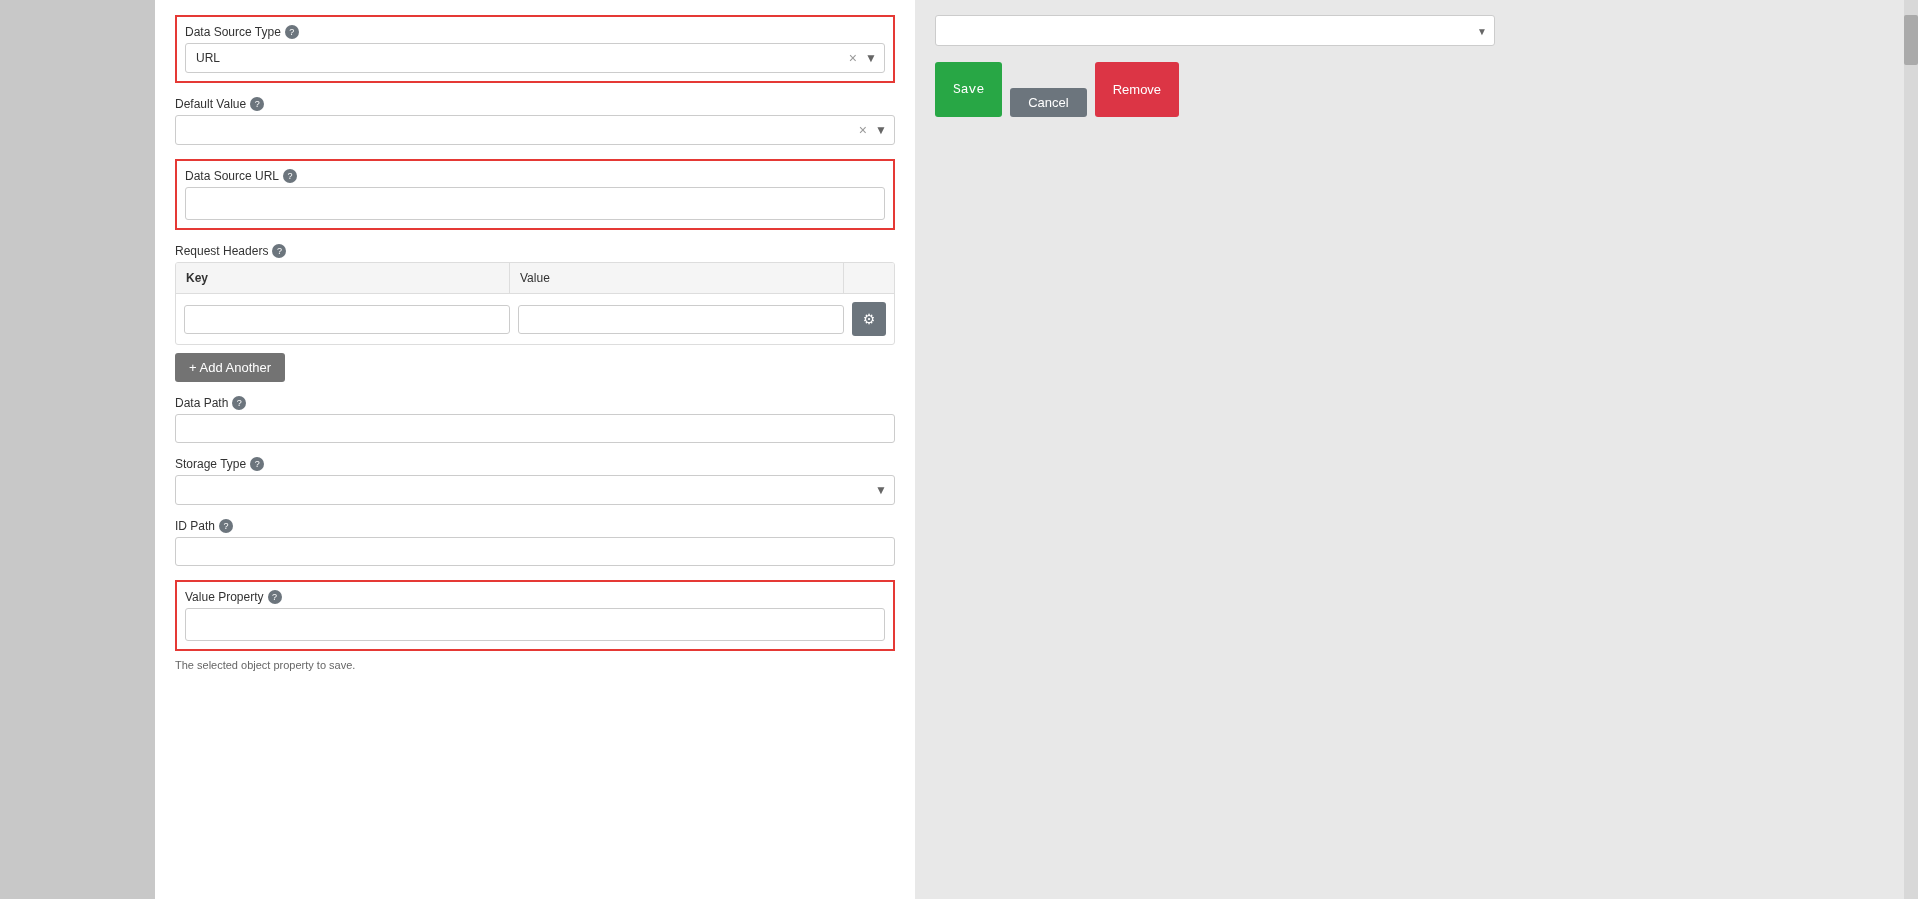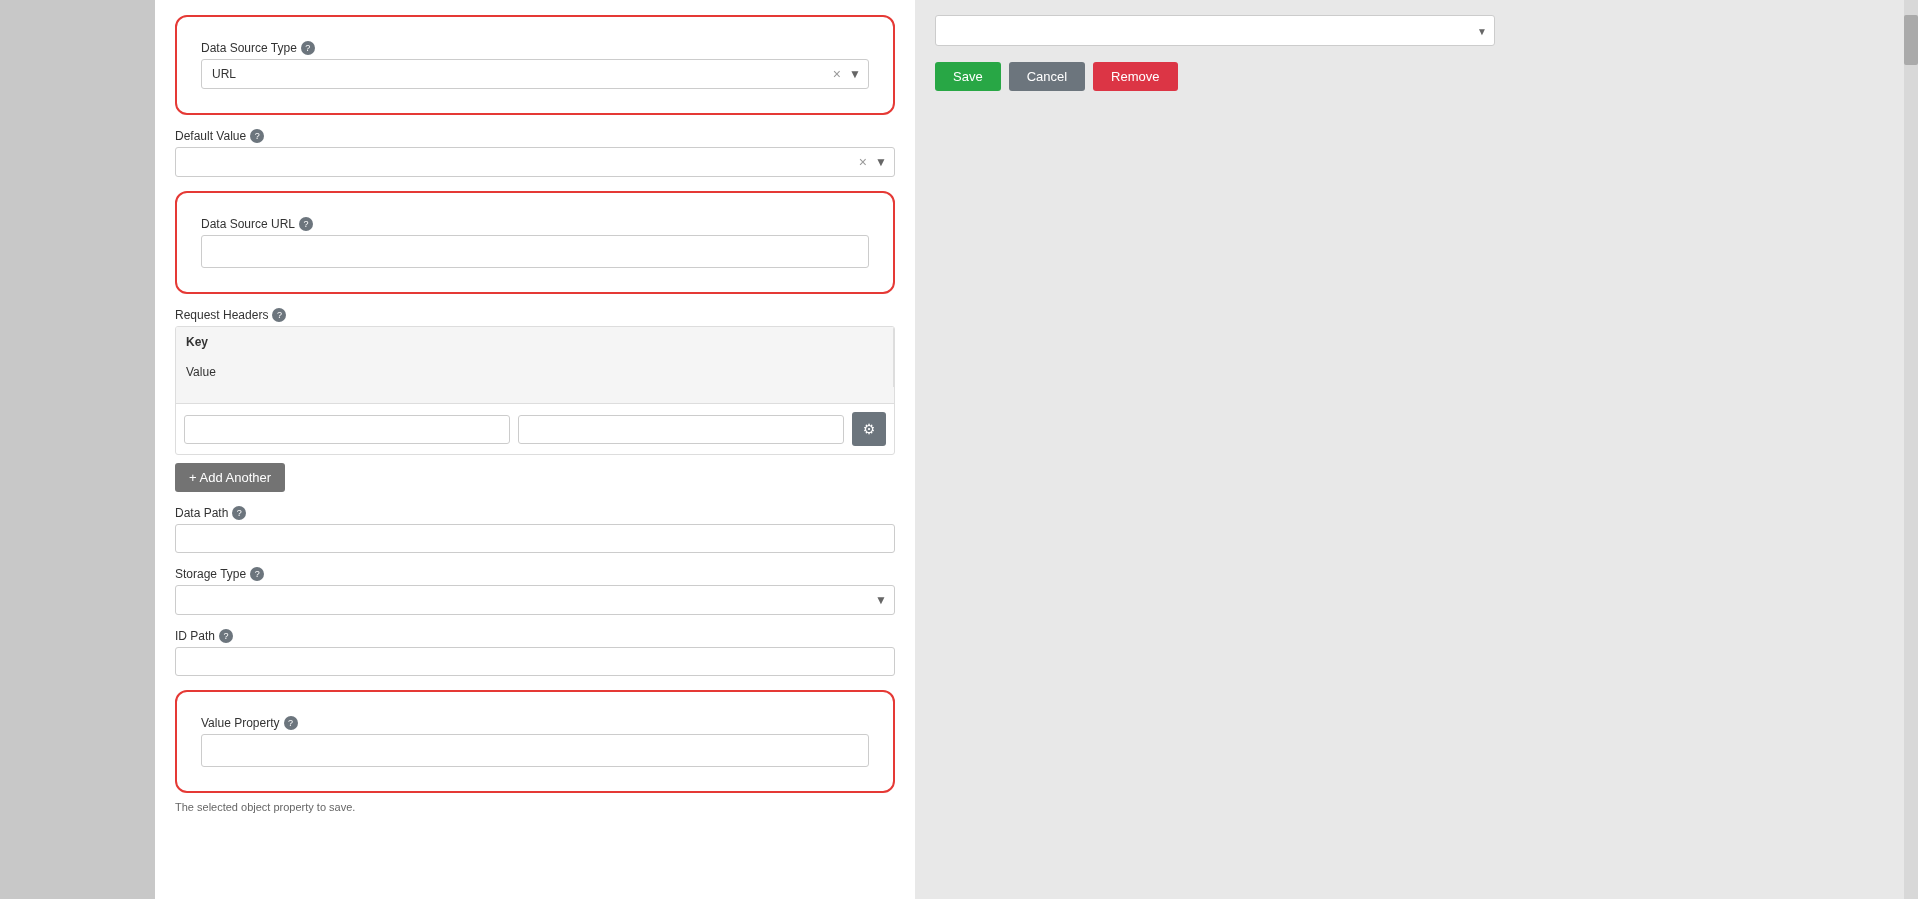--- a/index.html
+++ b/index.html
@@ -69,22 +69,22 @@
       border-radius: 3px;
       font-size: 13px;
       color: #333;
       background: #fff;
       outline: none;
     }
 
     
     .highlighted {
       border: 2px solid #e53935 !important;
-      border-radius: 12px;
-      padding: 24px;
+      border-radius: 0;
+      padding: 8px;
     }
 
     .select-wrapper {
       position: relative;
       display: flex;
       align-items: center;
     }
 
     .select-wrapper select {
       width: 100%;
@@ -141,21 +141,20 @@
       width: 100%;
       border: 1px solid #ddd;
       border-radius: 3px;
       overflow: hidden;
     }
 
     .headers-table-header {
       display: flex;
       background: #f5f5f5;
       border-bottom: 1px solid #ddd;
-      flex-direction: column;
     }
 
     .headers-col-key {
       flex: 1;
       padding: 8px 10px;
       font-size: 12px;
       font-weight: bold;
       color: #333;
       border-right: 1px solid #ddd;
     }
@@ -262,30 +261,32 @@
     }
 
     .btn-save {
       padding: 7px 18px;
       background: #28a745;
       color: white;
       border: none;
       border-radius: 3px;
       font-size: 13px;
       cursor: pointer;
+      font-family: Liberation Mono, monospace;
     }
 
     .btn-cancel {
       padding: 7px 18px;
       background: #6c757d;
       color: white;
       border: none;
       border-radius: 3px;
       font-size: 13px;
       cursor: pointer;
+      margin-top: 26px;
     }
 
     .btn-remove {
       padding: 0 18px;
       background: #dc3545;
       color: white;
       border: none;
       border-radius: 3px;
       font-size: 13px;
       cursor: pointer;

